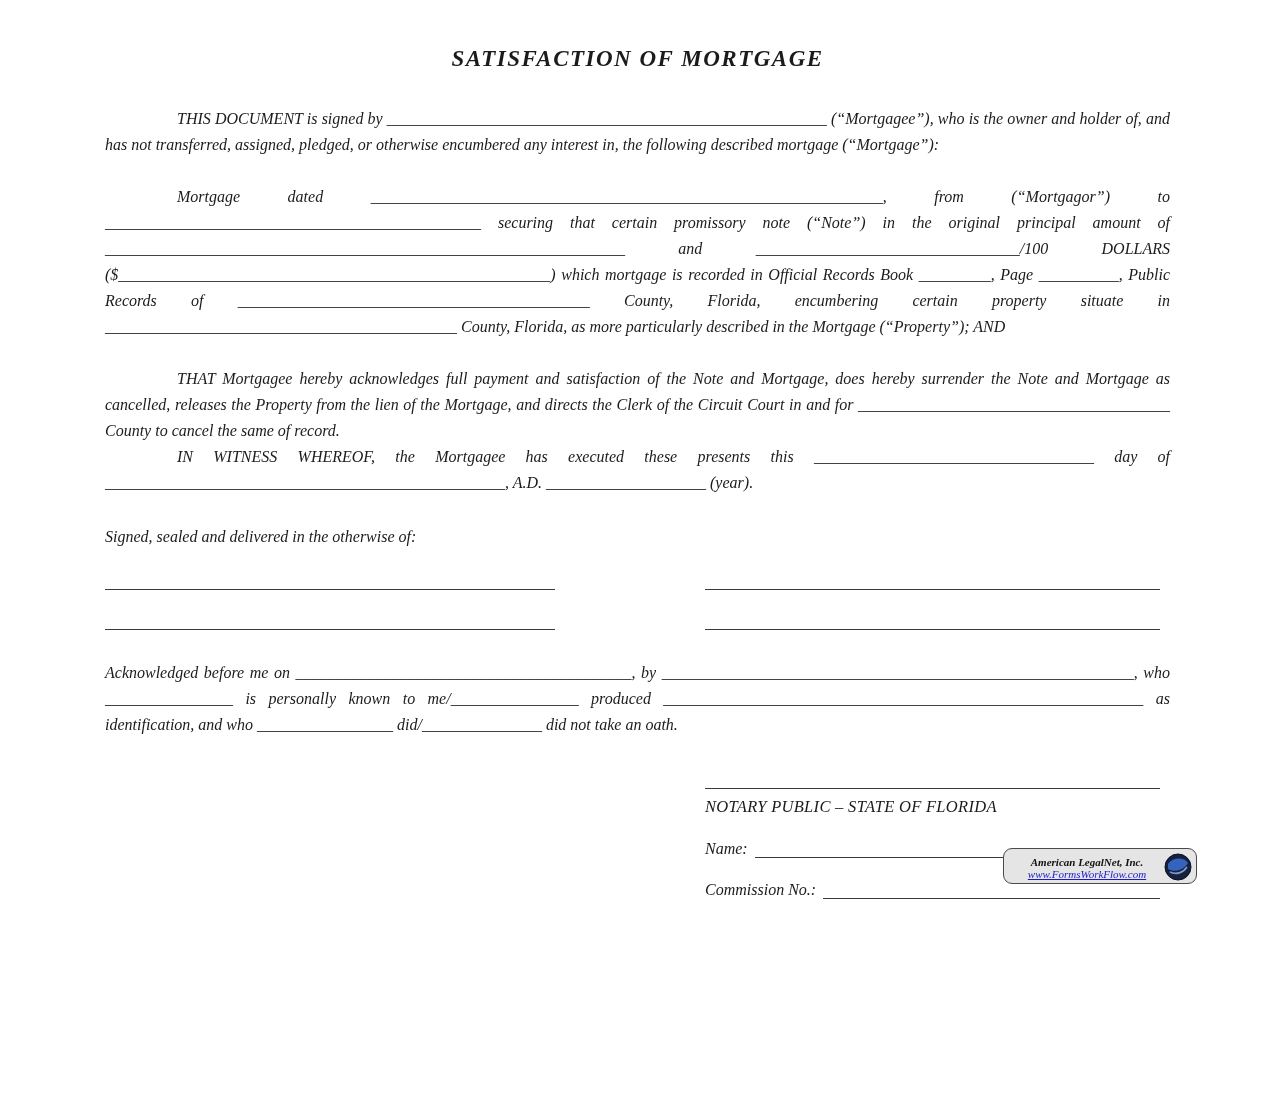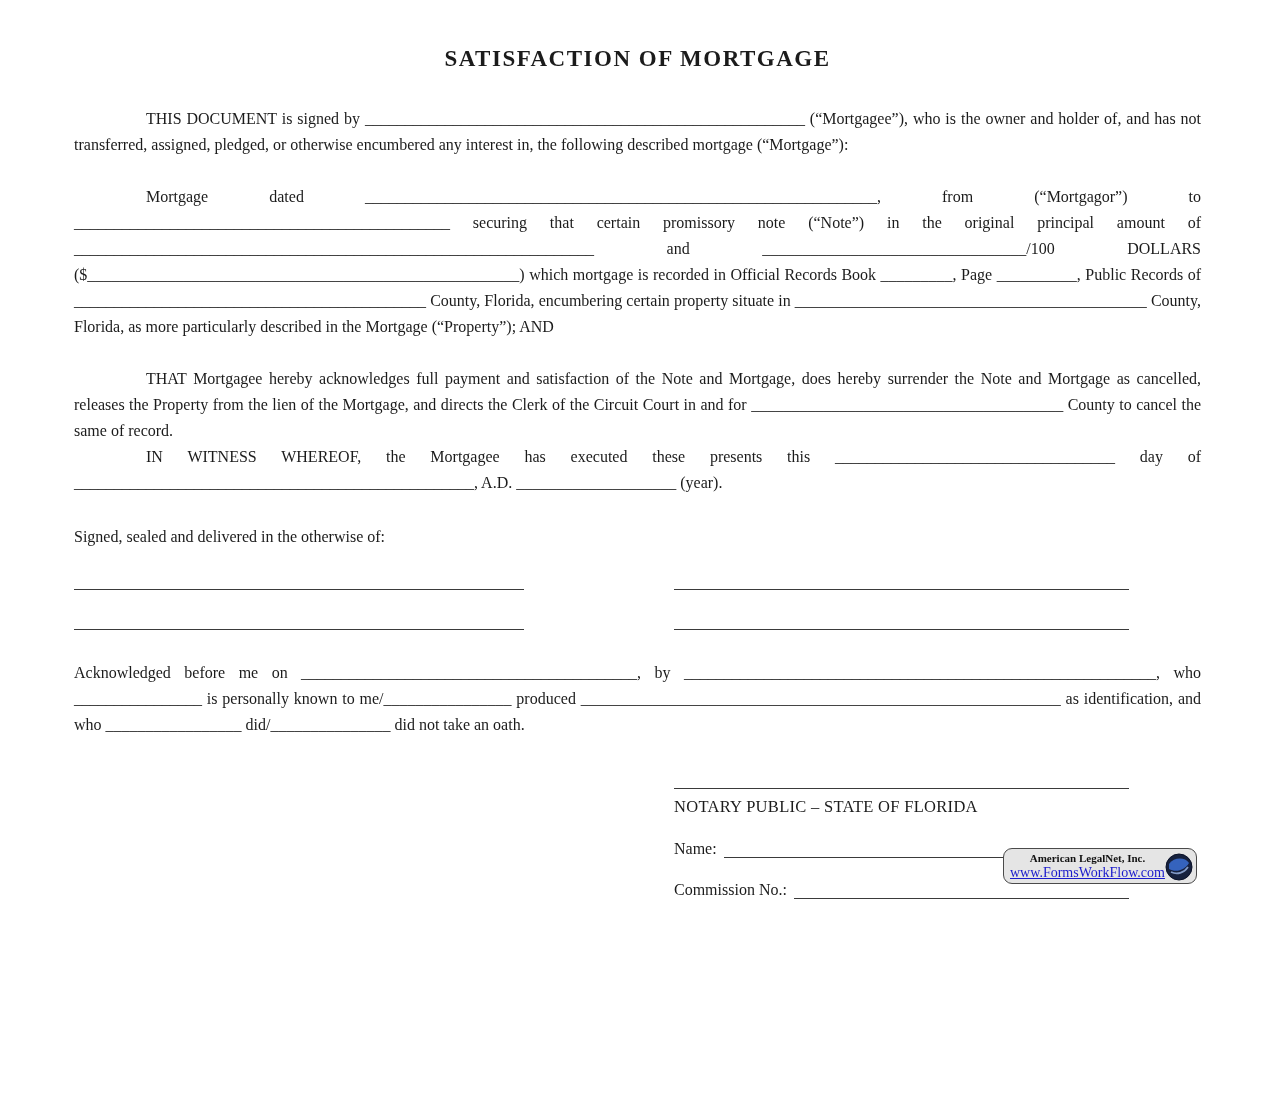--- a/index.html
+++ b/index.html
@@ -5,23 +5,24 @@
   * { margin: 0; padding: 0; box-sizing: border-box; }
   html, body { background: #ffffff; }
   body {
     width: 1275px; height: 1100px;
     font-family: "Liberation Serif", serif;
     color: #1b1b1b;
   }
   .page {
     position: relative;
     width: 1275px; height: 904px;
-    padding: 0 74px;
+    padding: 0 105px;
     overflow: hidden;
     background: #ffffff;
+    font-style: italic;
   }
   .title {
     text-align: center;
     font-size: 23px;
     font-weight: bold;
     letter-spacing: 1.5px;
     padding-top: 46px;
   }
   .para {
     font-size: 16px;
@@ -74,21 +75,21 @@
     border: 1px solid #4a4a4a;
     border-radius: 9px;
     display: flex;
     align-items: flex-end;
     padding: 2px 4px 2px 6px;
     background: #e5e5e5;
   }
   .footer-text { flex: 1; text-align: center; line-height: 1.15; }
   .footer-company { font-size: 11px; font-weight: bold; color: #111; }
   .footer-url {
-    font-size: 14px;
+    font-size: 11px;
     color: #1a1acc;
     text-decoration: underline;
     cursor: pointer;
   }
   .globe { width: 28px; height: 28px; flex: 0 0 auto; }
 </style>
 </head>
 <body>
 
 <div class="page">

